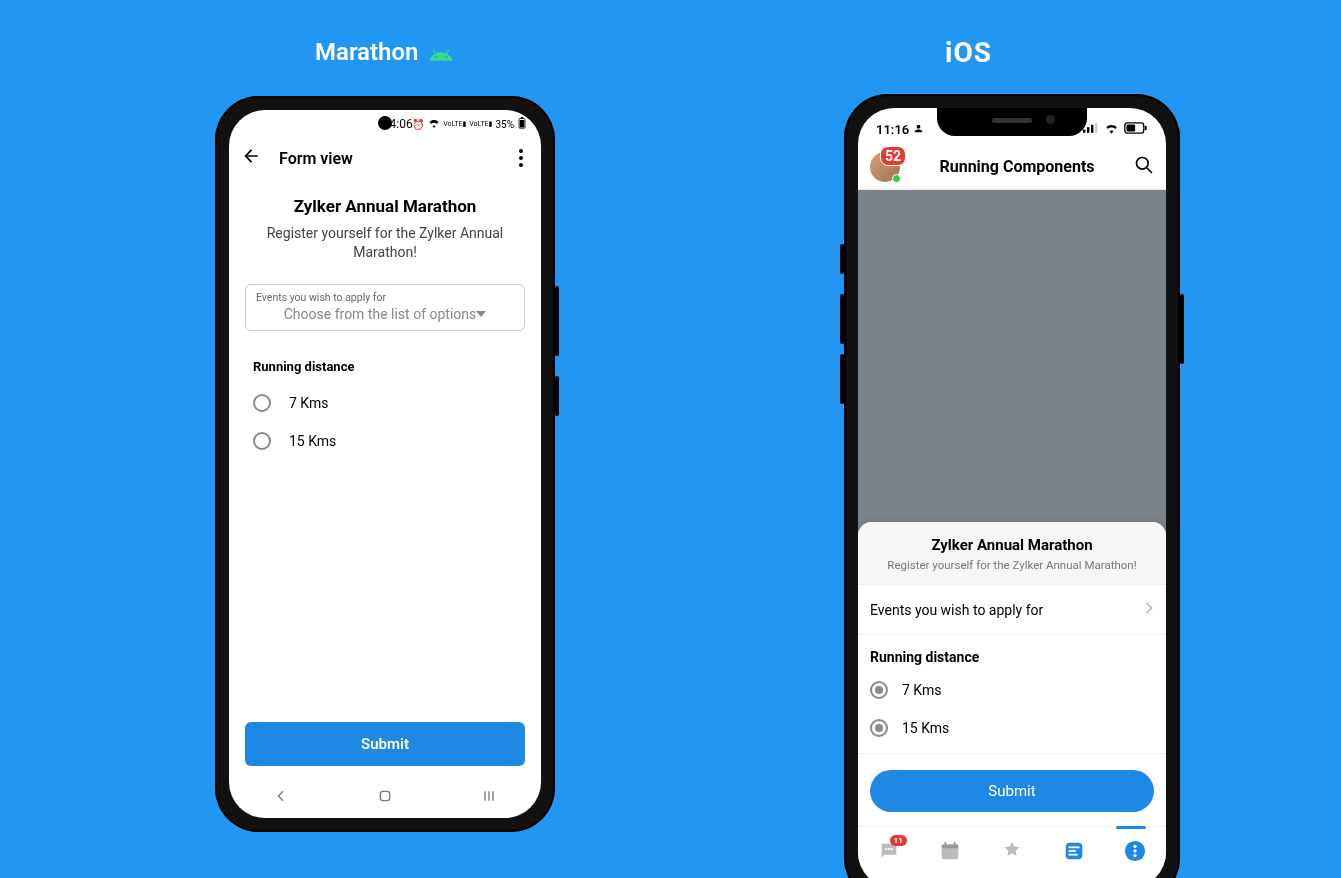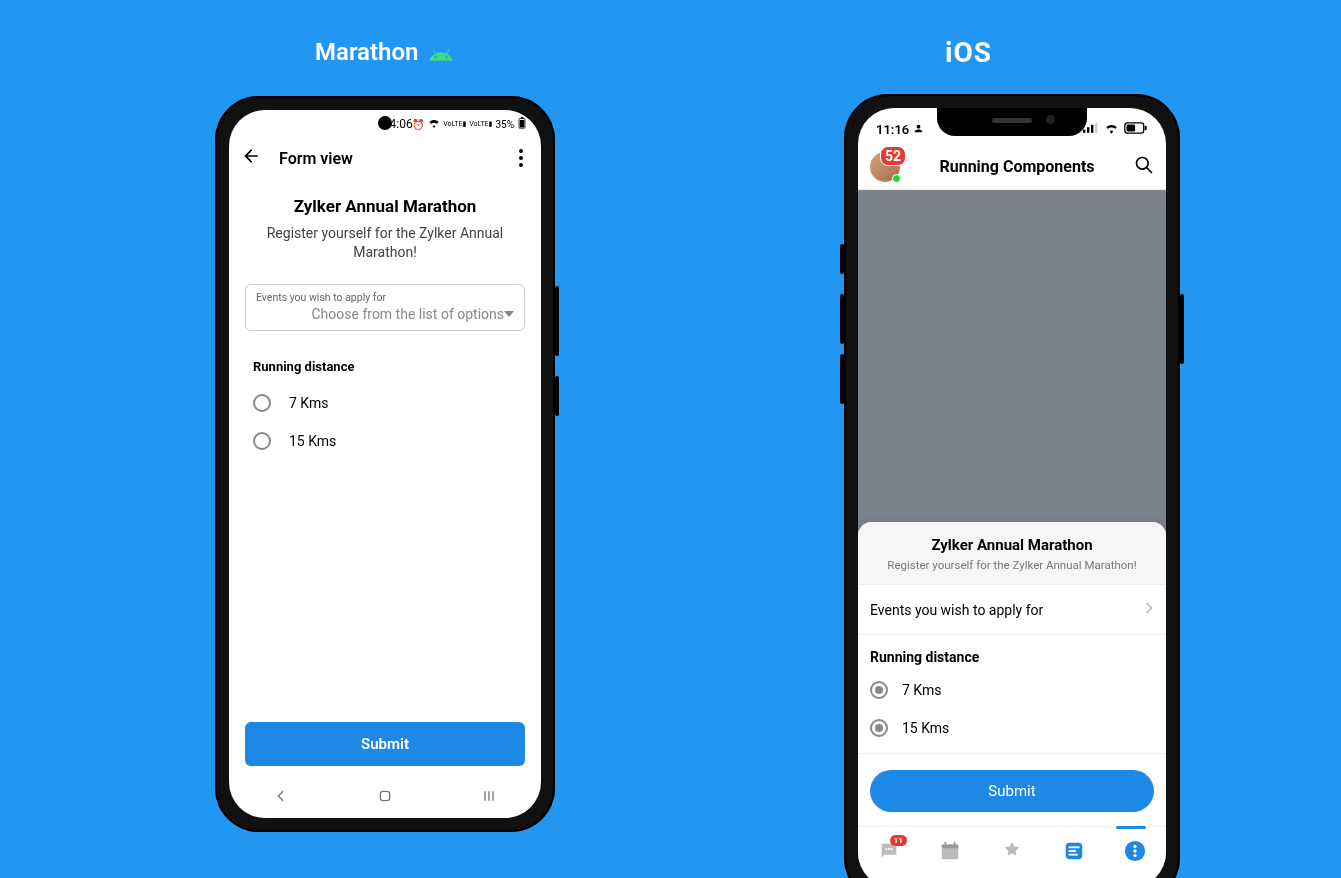--- a/index.html
+++ b/index.html
@@ -83,21 +83,21 @@
   .a-appbar .more-dots span{width:4px;height:4px;background:#000;border-radius:50%;}
 
   .a-content{flex:1; padding:14px 16px 0 16px; overflow:hidden;}
   .a-heading{text-align:center; font-size:17px; font-weight:700; margin-top:4px;}
   .a-sub{text-align:center; font-size:14px; color:#444; margin-top:8px; line-height:1.35;}
   .a-field{
     margin-top:22px; border:1px solid #ccc; border-radius:6px; padding:6px 10px 8px 10px;
     position:relative;
   }
   .a-field .label{font-size:10.5px; color:#666;}
-  .a-field .value-row{display:flex; align-items:center; justify-content:flex-end; margin-top:2px;}
+  .a-field .value-row{display:flex; align-items:center; justify-content:center; margin-top:2px;}
   .a-field .placeholder{font-size:14px; color:#888;}
   .a-field .caret{width:0;height:0;border-left:5px solid transparent;border-right:5px solid transparent;border-top:6px solid #888;}
 
   .a-section-label{font-size:13px; font-weight:700; margin-top:28px; padding-left:8px;}
   .a-radio-row{display:flex; align-items:center; gap:18px; margin-top:20px; padding-left:8px;}
   .a-radio-row .circle{
     width:18px;height:18px;border:2px solid #888;border-radius:50%;
   }
   .a-radio-row .rlabel{font-size:14px;}
 

